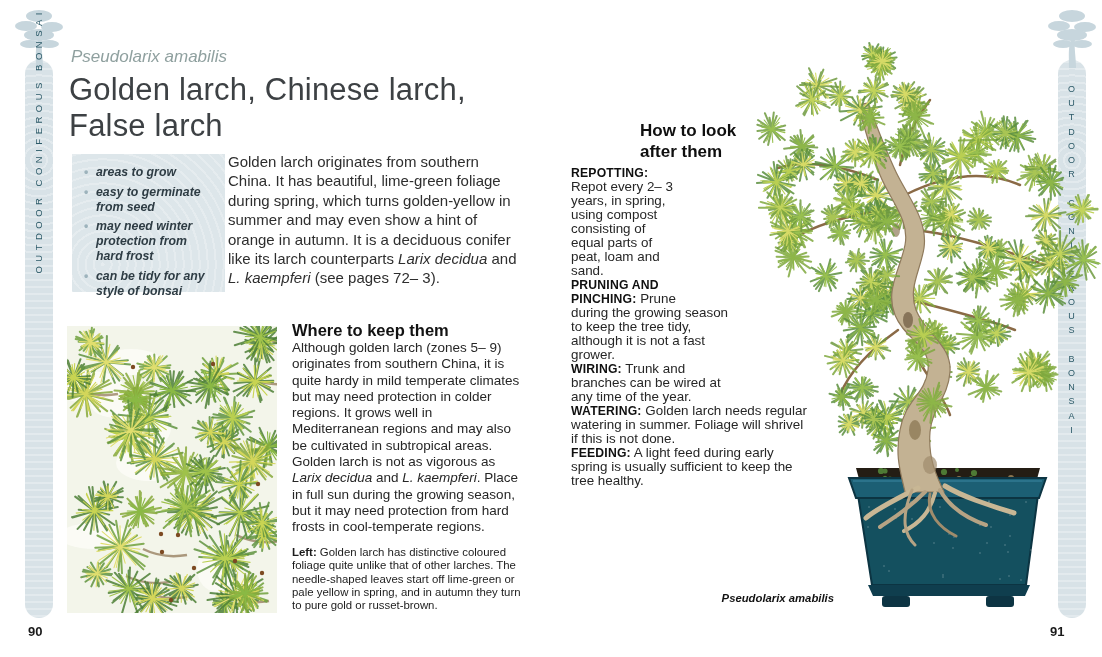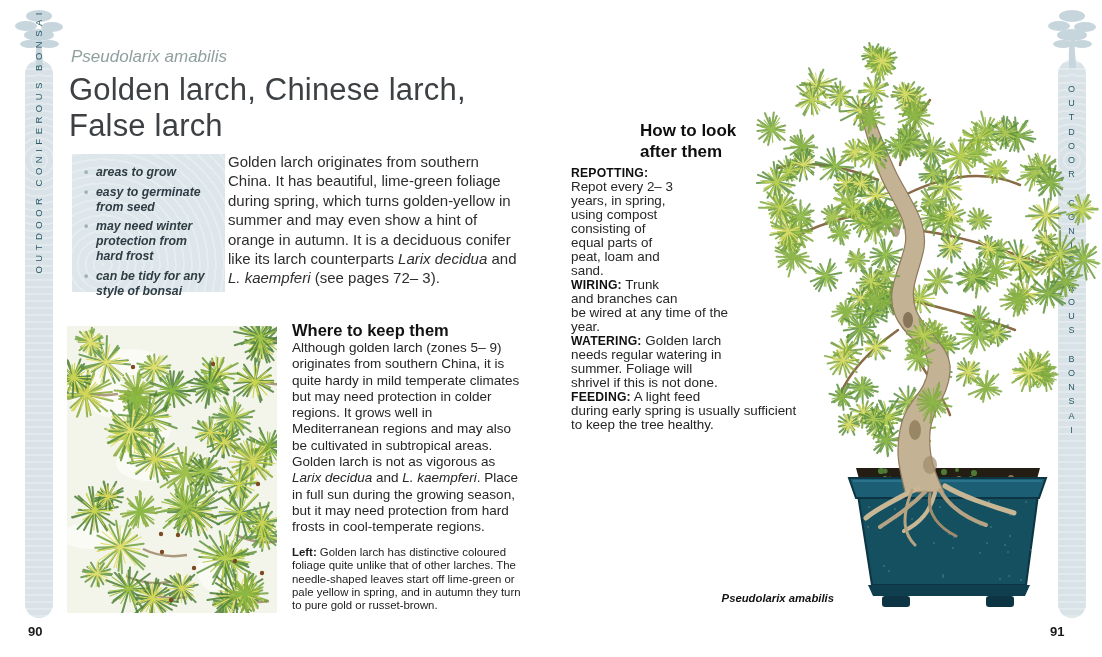--- a/index.html
+++ b/index.html
@@ -226,20 +226,21 @@
   </div>
 
   <div class="pnum" id="pnum-left">90</div>
 
   <div class="how-h">How to look after them</div>
 
   <div class="care">
     <div class="sA"></div>
     <div class="sB"></div>
     <p><span class="lbl">REPOTTING:</span><span> Repot every 2– 3 years, in spring, using compost consisting of equal parts of peat, loam and sand.</span></p>
+    <p><span class="lbl">PRUNING AND PINCHING:</span><span> Prune during the growing season to keep the tree tidy, although it is not a fast grower.</span></p>
     <p><span class="lbl">WIRING:</span><span> Trunk and branches can be wired at any time of the year.</span></p>
     <p><span class="lbl">WATERING:</span><span> Golden larch needs regular watering in summer. Foliage will shrivel if this is not done.</span></p>
     <p><span class="lbl">FEEDING:</span><span> A light feed during early spring is usually sufficient to keep the tree healthy.</span></p>
   </div>
 
   <svg id="tree-overlay" viewBox="0 0 1102 657">
       <path d="M858 495 L1038 495 L1026 585 L872 585 Z" fill="#14505f" stroke="#0c3442" stroke-width="2"></path>
       <path d="M868 585 L1030 585 L1025 596 L873 596 Z" fill="#0f3e4e"></path>
       <rect x="882" y="596" width="28" height="11" rx="3" fill="#0d3443"></rect>
       <rect x="986" y="596" width="28" height="11" rx="3" fill="#0d3443"></rect>

